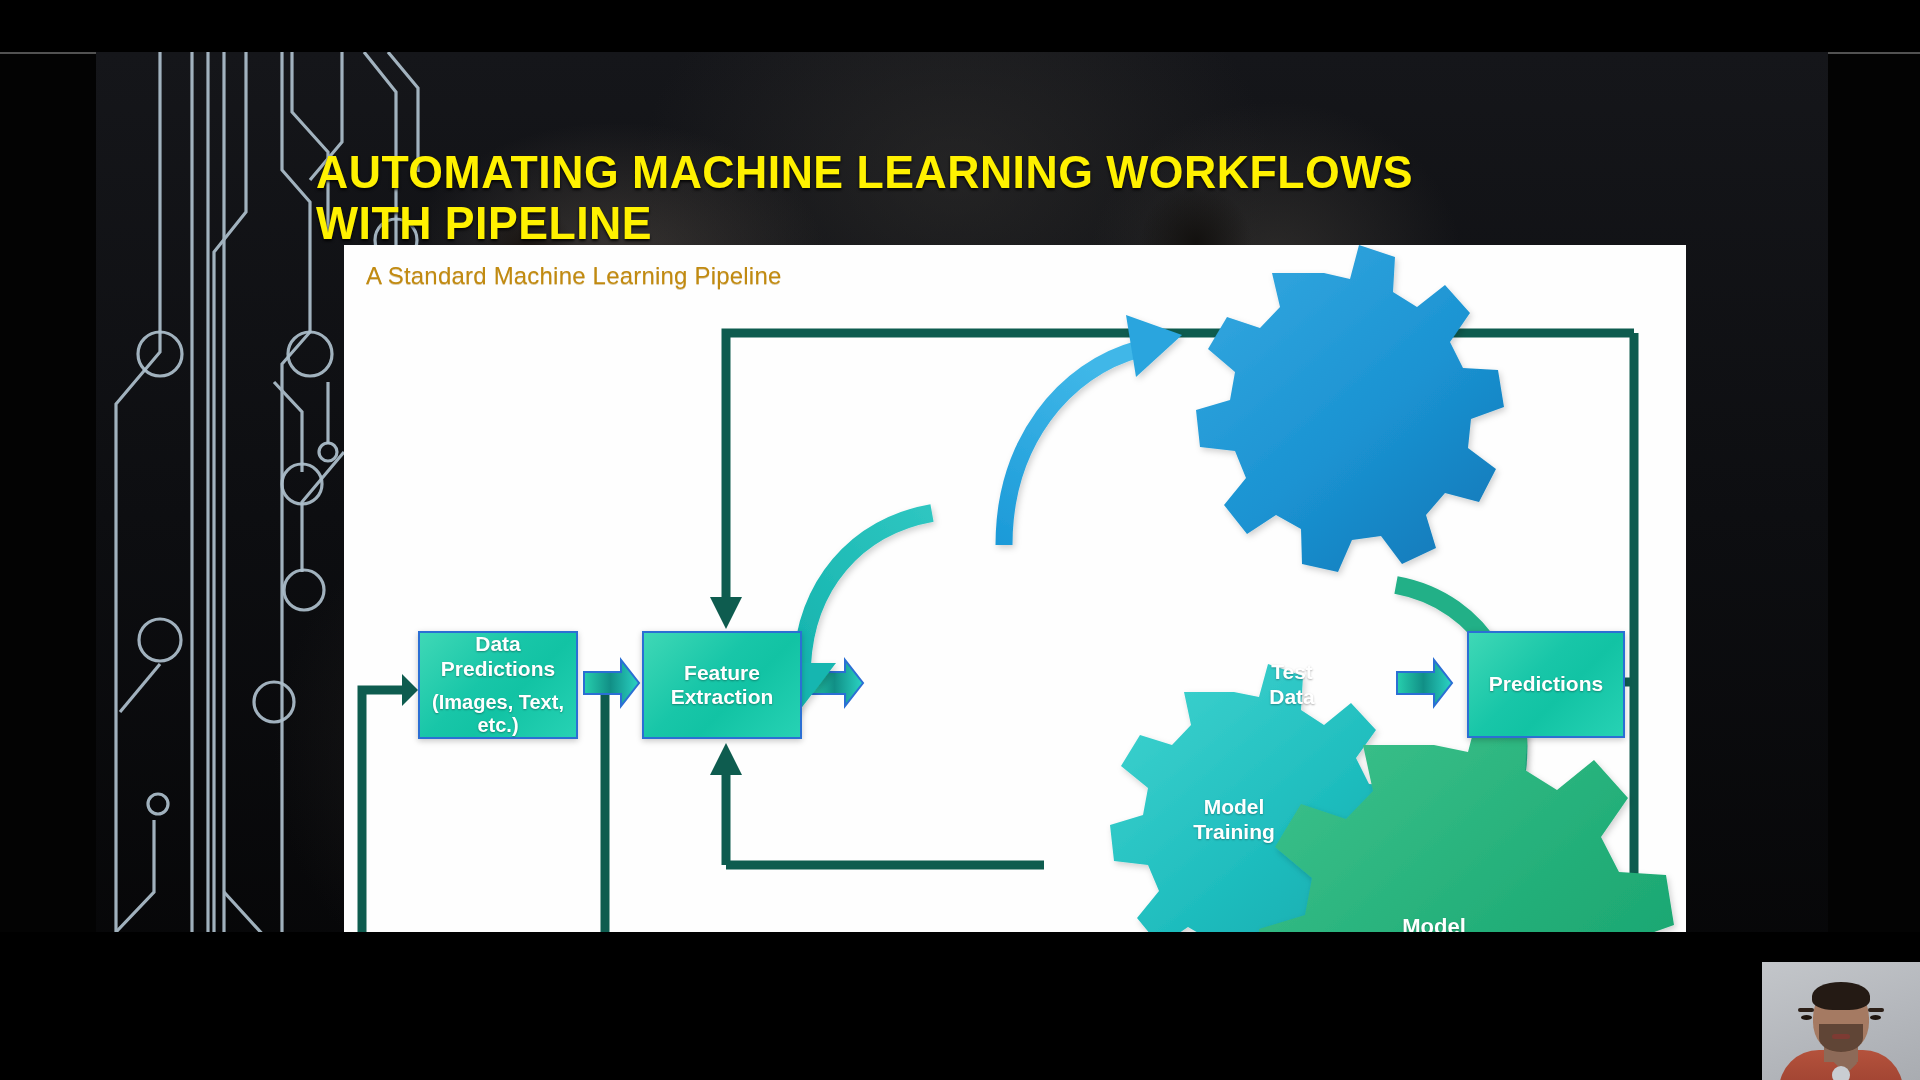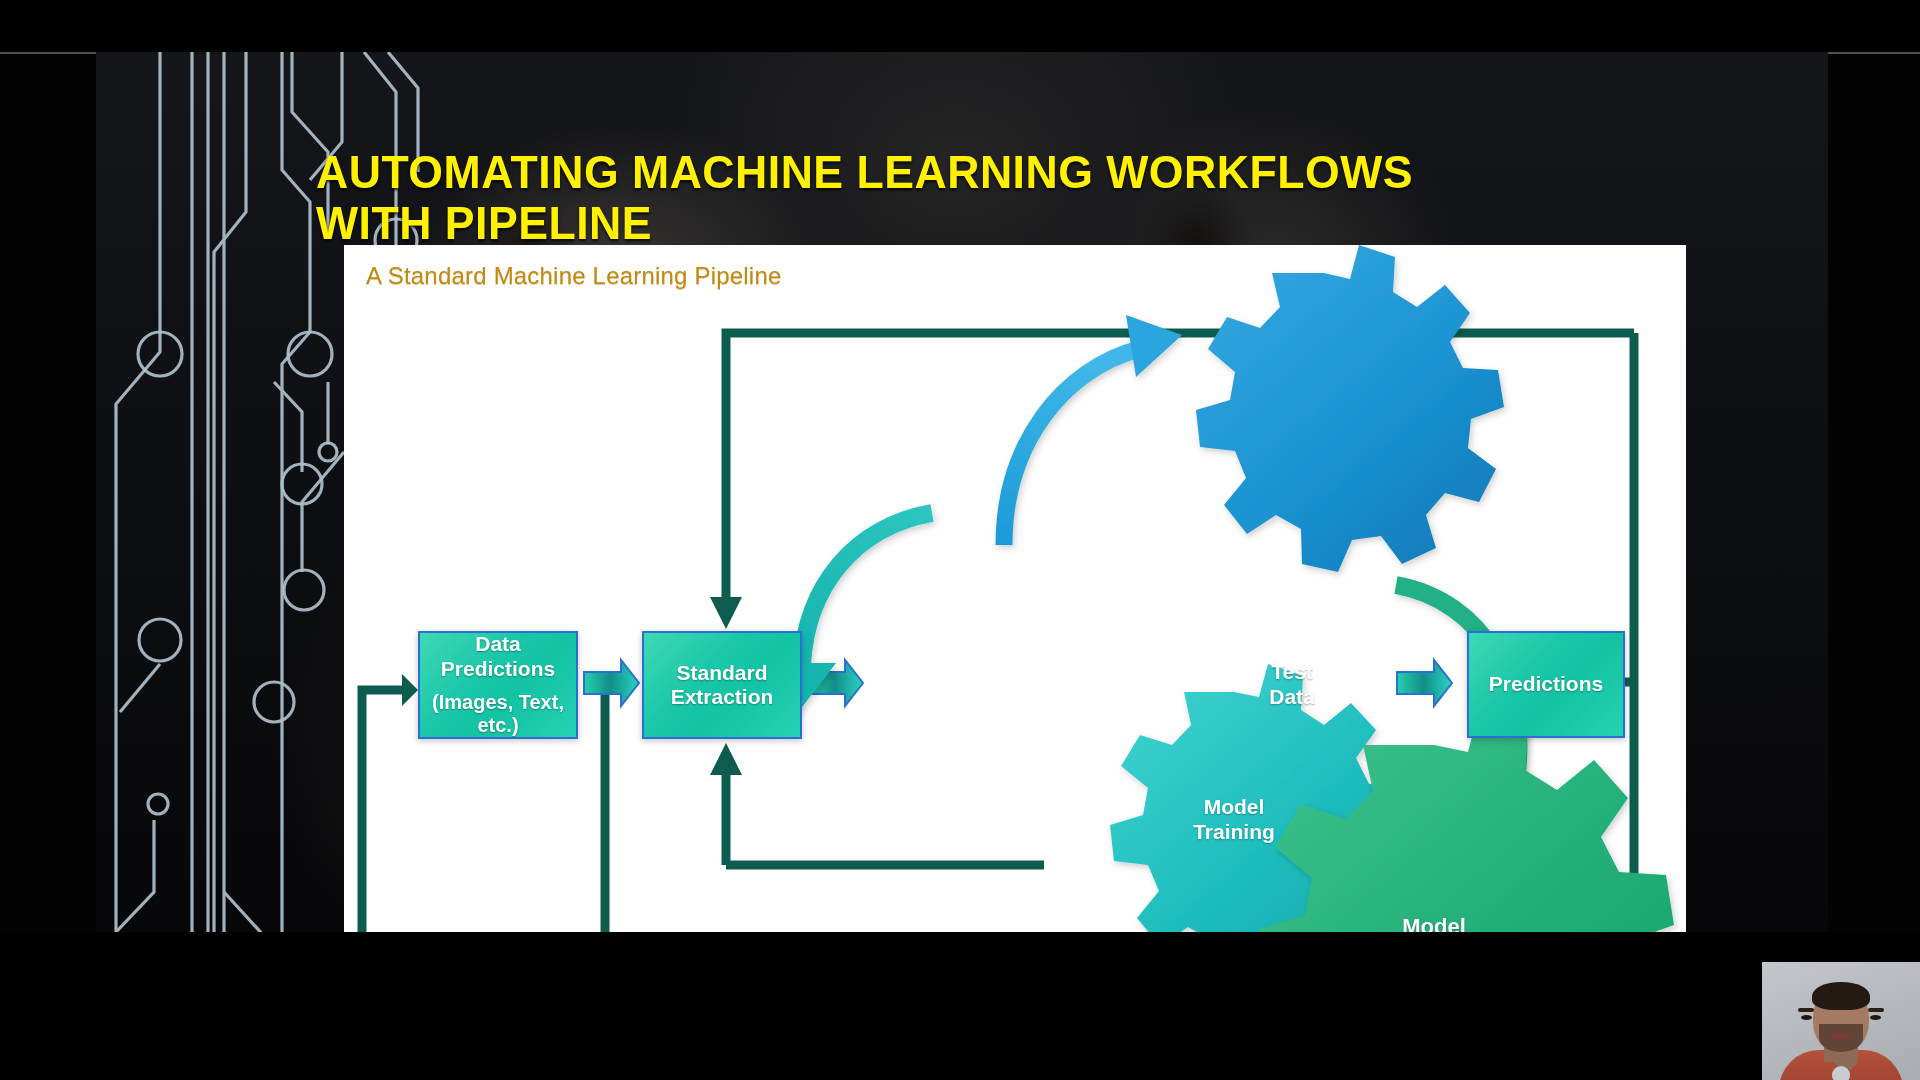--- a/index.html
+++ b/index.html
@@ -274,21 +274,21 @@
       <div class="nodebox" id="box-dataprep">
         <div>
           <span class="ttl">Data</span>
           <span class="ttl">Predictions</span>
           <span class="sub">(Images, Text, etc.)</span>
         </div>
       </div>
 
       <div class="nodebox" id="box-feature">
         <div>
-          <span class="ttl">Standard</span>
+          <span class="ttl">Feature</span>
           <span class="ttl">Extraction</span>
         </div>
       </div>
 
       <div class="nodebox" id="box-pred">
         <div>
           <span class="ttl">Predictions</span>
         </div>
       </div>
 

